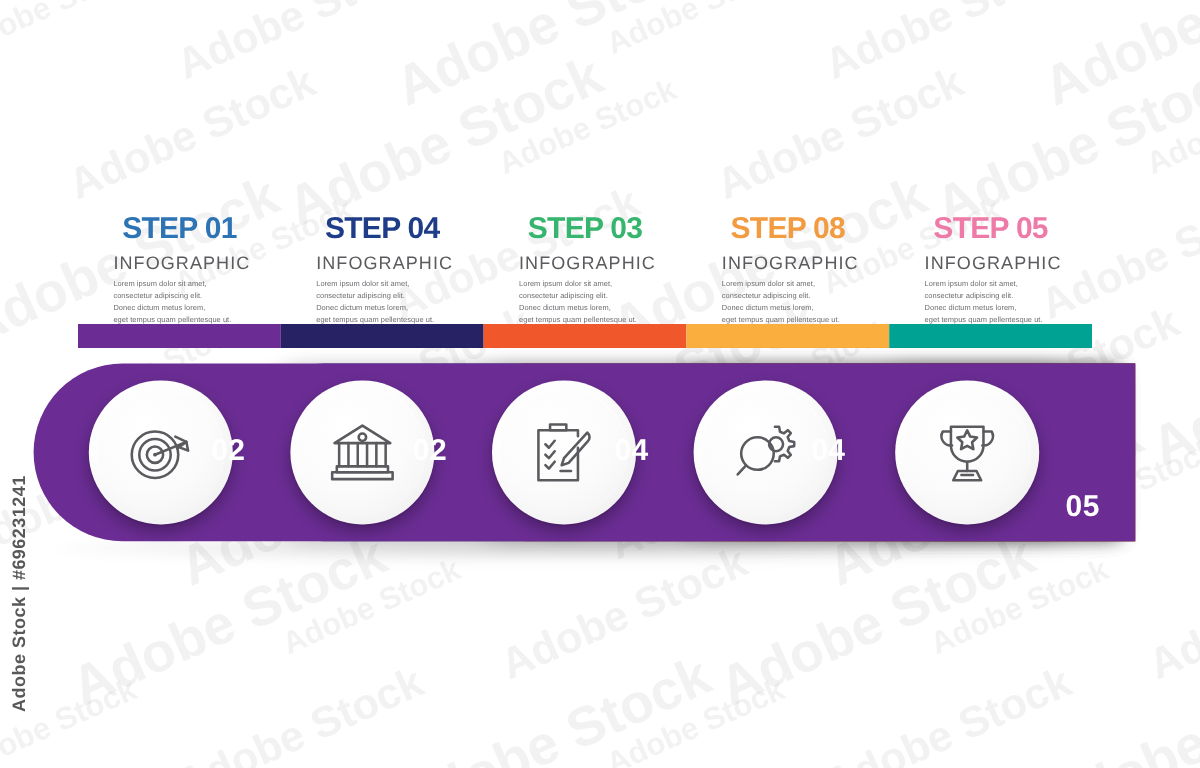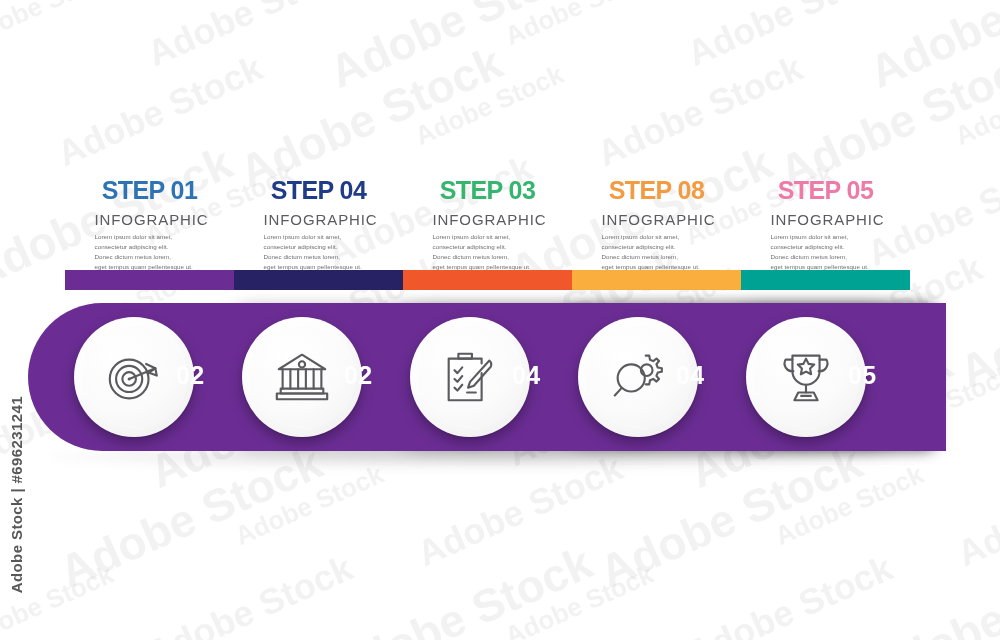--- a/index.html
+++ b/index.html
@@ -344,15 +344,15 @@
       <path d="M24 48 L40 48 L44 56 L20 56 Z"></path>
       <path d="M27 51.5 L37 51.5"></path>
       <path d="M32 13 l2.6 5.4 l5.9 0.8 l-4.3 4.1 l1.1 5.9 l-5.3 -2.8 l-5.3 2.8 l1.1 -5.9 l-4.3 -4.1 l5.9 -0.8 Z"></path>
     </svg>
   </div>
 
   <div class="seg-num" id="num1" style="left: 148px; z-index: 31;">02</div>
   <div class="seg-num" id="num2" style="left: 316px; z-index: 31;">02</div>
   <div class="seg-num" id="num3" style="left: 484px; z-index: 31;">04</div>
   <div class="seg-num" id="num4" style="left: 648px; z-index: 31;">04</div>
-  <div class="seg-num" id="num5" style="left: 820px; z-index: 31;">05</div>
+  <div class="seg-num" id="num5" style="left: 860px; z-index: 31; margin-top: 47px;">05</div>
 
 </div>
 
 </body></html>

